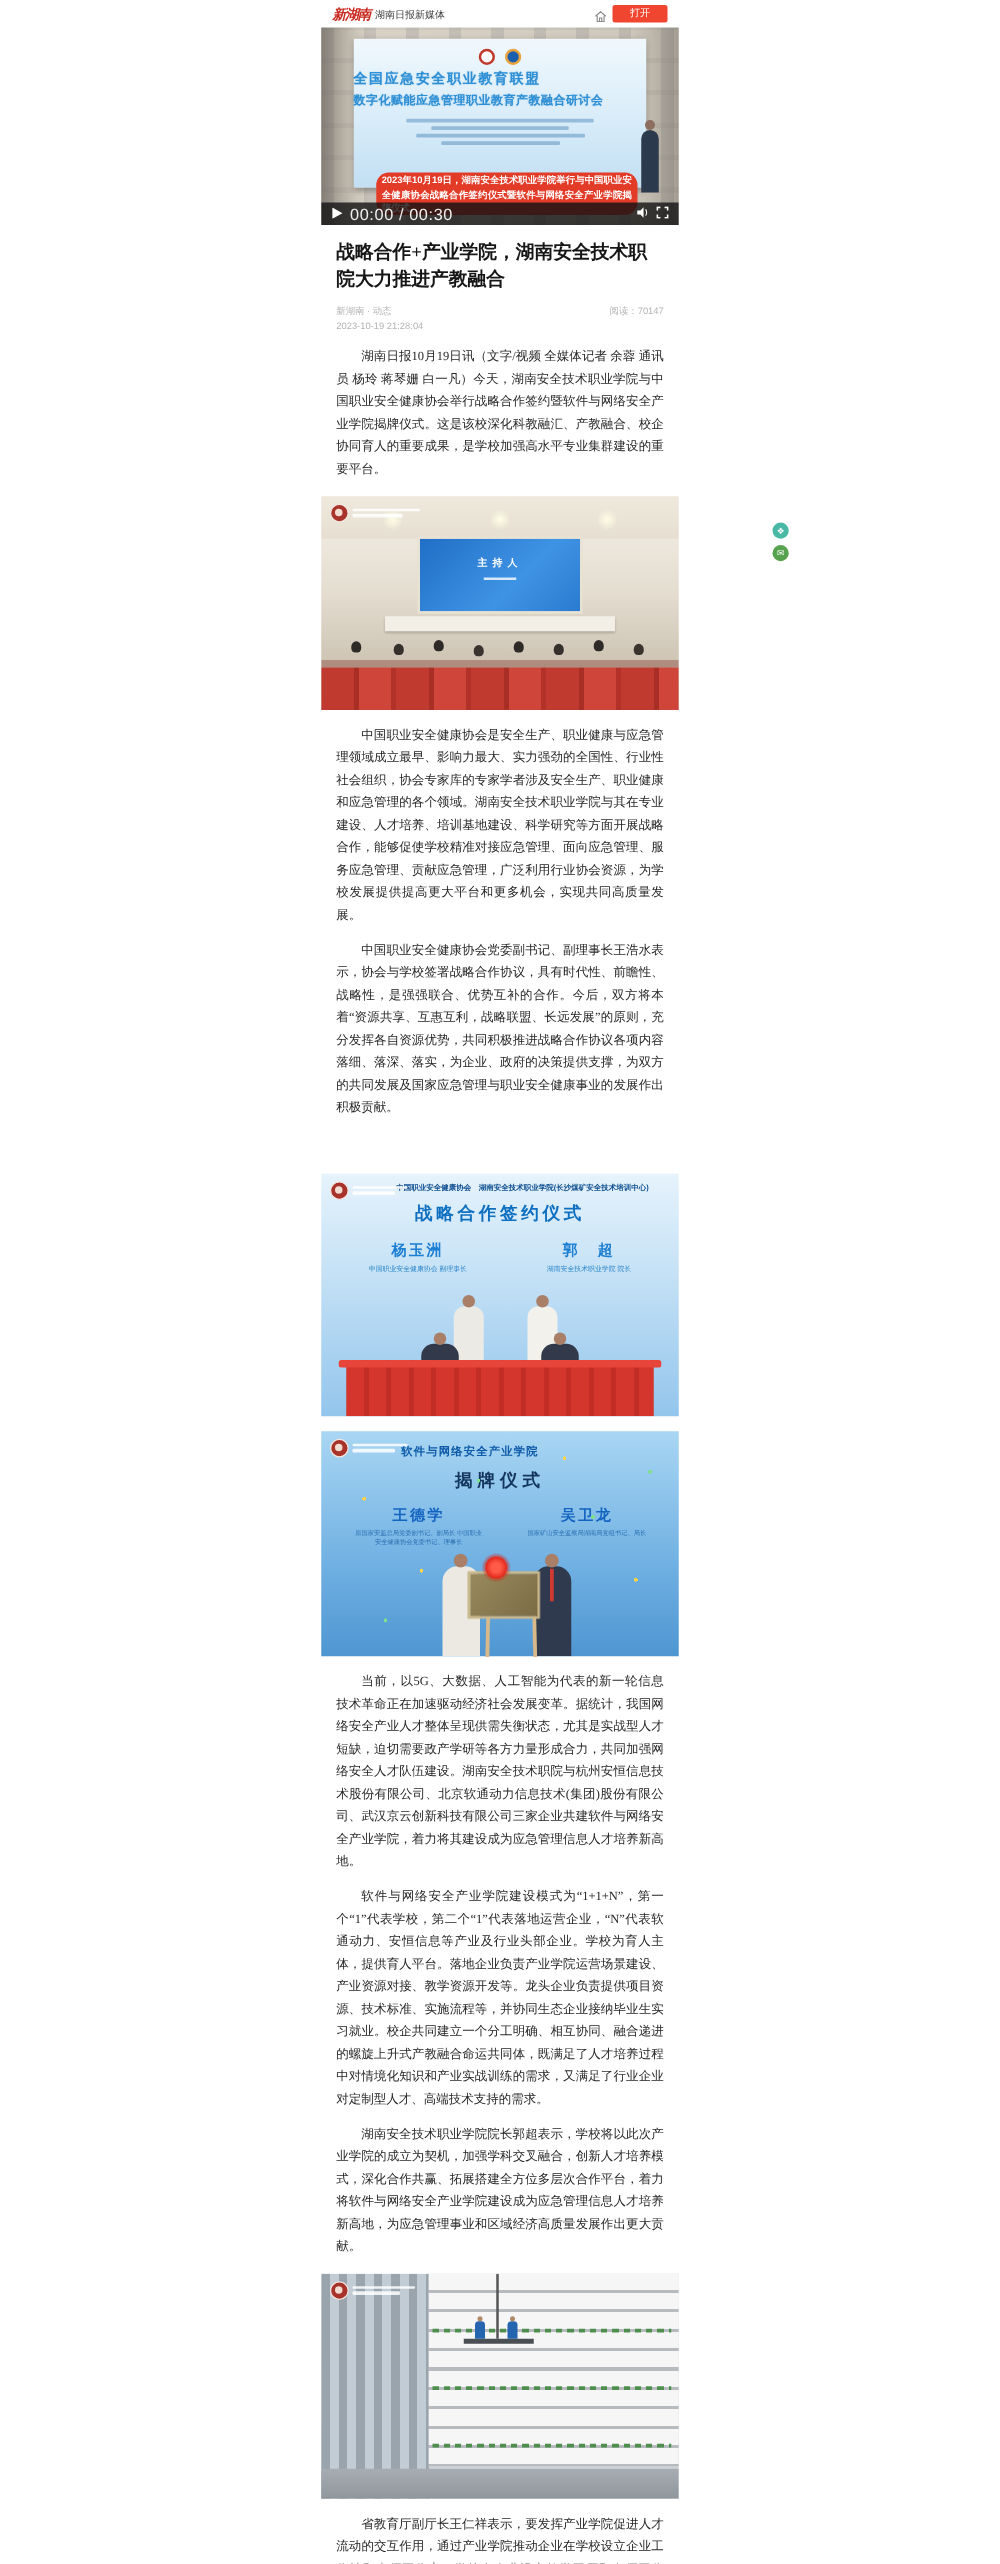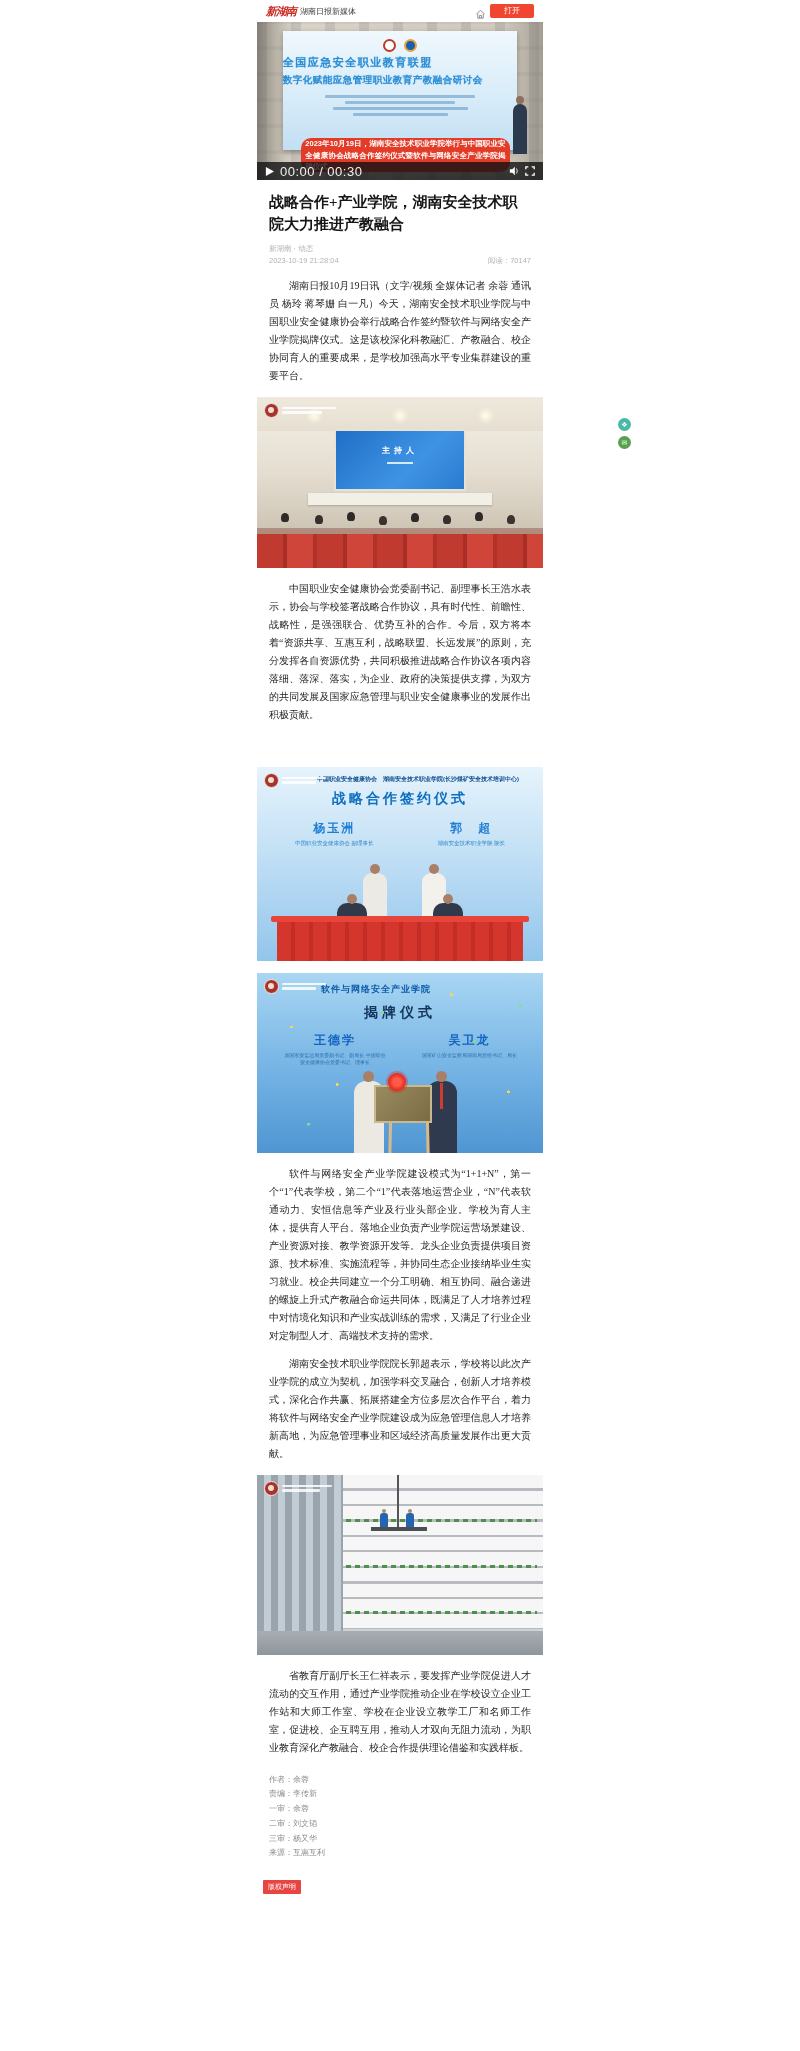--- a/index.html
+++ b/index.html
@@ -34,21 +34,21 @@
   .vperson:before{content:"";position:absolute;top:-8px;left:3px;width:8px;height:8px;border-radius:50%;background:#8c6f5e;}
   .vsub{position:absolute;left:15.5%;width:70%;bottom:8px;background:#e23b28;color:#fff;font-size:7.5px;font-weight:bold;
     line-height:1.5;padding:0 4px;text-align:justify;max-height:34px;overflow:hidden;border-radius:10px;}
   .vctrl{position:absolute;left:0;right:0;bottom:0;height:18px;background:rgba(18,18,18,.8);display:flex;align-items:center;gap:6px;padding:0 8px;z-index:3;}
   .vtime{color:#f0f0f0;font-size:13px;letter-spacing:.5px;}
   .vspacer{flex:1;}
   .vic{display:inline-block;}
 
   
   .title{font-family:"Liberation Serif","DejaVu Serif",serif;font-size:15px;font-weight:bold;color:#161616;line-height:1.45;margin:12px 12px 7px;}
-  .meta{display:flex;justify-content:space-between;align-items:flex-end;margin:0 12px;color:#b3b3b3;font-size:7.5px;line-height:1.6;}
+  .meta{display:flex;justify-content:space-between;align-items:flex-start;margin:0 12px;color:#b3b3b3;font-size:7.5px;line-height:1.6;}
   .metaleft{display:flex;flex-direction:column;}
   p.body{margin:10px 12px;font-family:"Liberation Serif","DejaVu Serif",serif;font-size:10px;line-height:1.8;color:#262626;text-align:justify;text-indent:2em;}
 
   figure{margin:12px 0;position:relative;overflow:hidden;padding:0;}
   .slogo{position:absolute;top:6px;left:7px;display:flex;gap:3px;align-items:center;z-index:2;}
   .slogo .ring{width:13px;height:13px;border-radius:50%;background:#a8332b;border:1px solid #f3e6e0;position:relative;}
   .slogo .ring:before{content:"";position:absolute;left:3px;top:3px;width:6px;height:6px;border-radius:50%;background:#f1ddd2;}
   .slogo .lns i{display:block;height:2.5px;background:rgba(255,255,255,.85);border-radius:1px;margin:2px 0;}
 
   
@@ -217,20 +217,21 @@
       <div class="ceil"></div>
       <div class="screen">
         <div class="st">主持人</div>
           <i></i>
       </div>
       <div class="stage"></div>
       <div class="heads"></div>
       <div class="chairs"></div>
     </figure>
 
+    <p class="body">中国职业安全健康协会是安全生产、职业健康与应急管理领域成立最早、影响力最大、实力强劲的全国性、行业性社会组织，协会专家库的专家学者涉及安全生产、职业健康和应急管理的各个领域。湖南安全技术职业学院与其在专业建设、人才培养、培训基地建设、科学研究等方面开展战略合作，能够促使学校精准对接应急管理、面向应急管理、服务应急管理、贡献应急管理，广泛利用行业协会资源，为学校发展提供提高更大平台和更多机会，实现共同高质量发展。</p>
     <p class="body">中国职业安全健康协会党委副书记、副理事长王浩水表示，协会与学校签署战略合作协议，具有时代性、前瞻性、战略性，是强强联合、优势互补的合作。今后，双方将本着“资源共享、互惠互利，战略联盟、长远发展”的原则，充分发挥各自资源优势，共同积极推进战略合作协议各项内容落细、落深、落实，为企业、政府的决策提供支撑，为双方的共同发展及国家应急管理与职业安全健康事业的发展作出积极贡献。</p>
 
     <figure class="f2">
       <div class="slogo">
           <span class="ring"></span>
           <span class="lns">
             <i style="width:44px"></i>
             <i style="width:34px"></i>
           </span>
         </div>
@@ -276,20 +277,21 @@
              <div class="nsub">国家矿山安全监察局湖南局党组书记、局长</div>
           </div>
       </div>
       <div class="man m1"></div>
       <div class="man m2"></div>
       <div class="easel"></div>
       <div class="plaque"></div>
       <div class="flower"></div>
     </figure>
 
+    <p class="body">当前，以5G、大数据、人工智能为代表的新一轮信息技术革命正在加速驱动经济社会发展变革。据统计，我国网络安全产业人才整体呈现供需失衡状态，尤其是实战型人才短缺，迫切需要政产学研等各方力量形成合力，共同加强网络安全人才队伍建设。湖南安全技术职院与杭州安恒信息技术股份有限公司、北京软通动力信息技术(集团)股份有限公司、武汉京云创新科技有限公司三家企业共建软件与网络安全产业学院，着力将其建设成为应急管理信息人才培养新高地。</p>
     <p class="body">软件与网络安全产业学院建设模式为“1+1+N”，第一个“1”代表学校，第二个“1”代表落地运营企业，“N”代表软通动力、安恒信息等产业及行业头部企业。学校为育人主体，提供育人平台。落地企业负责产业学院运营场景建设、产业资源对接、教学资源开发等。龙头企业负责提供项目资源、技术标准、实施流程等，并协同生态企业接纳毕业生实习就业。校企共同建立一个分工明确、相互协同、融合递进的螺旋上升式产教融合命运共同体，既满足了人才培养过程中对情境化知识和产业实战训练的需求，又满足了行业企业对定制型人才、高端技术支持的需求。</p>
     <p class="body">湖南安全技术职业学院院长郭超表示，学校将以此次产业学院的成立为契机，加强学科交叉融合，创新人才培养模式，深化合作共赢、拓展搭建全方位多层次合作平台，着力将软件与网络安全产业学院建设成为应急管理信息人才培养新高地，为应急管理事业和区域经济高质量发展作出更大贡献。</p>
 
     <figure class="f4">
       <div class="glass"></div>
       <div class="floors"></div>
       <div class="plants" style="top:44px"></div>
       <div class="plants" style="top:90px"></div>
       <div class="plants" style="top:136px"></div>
       <div class="cable"></div>

